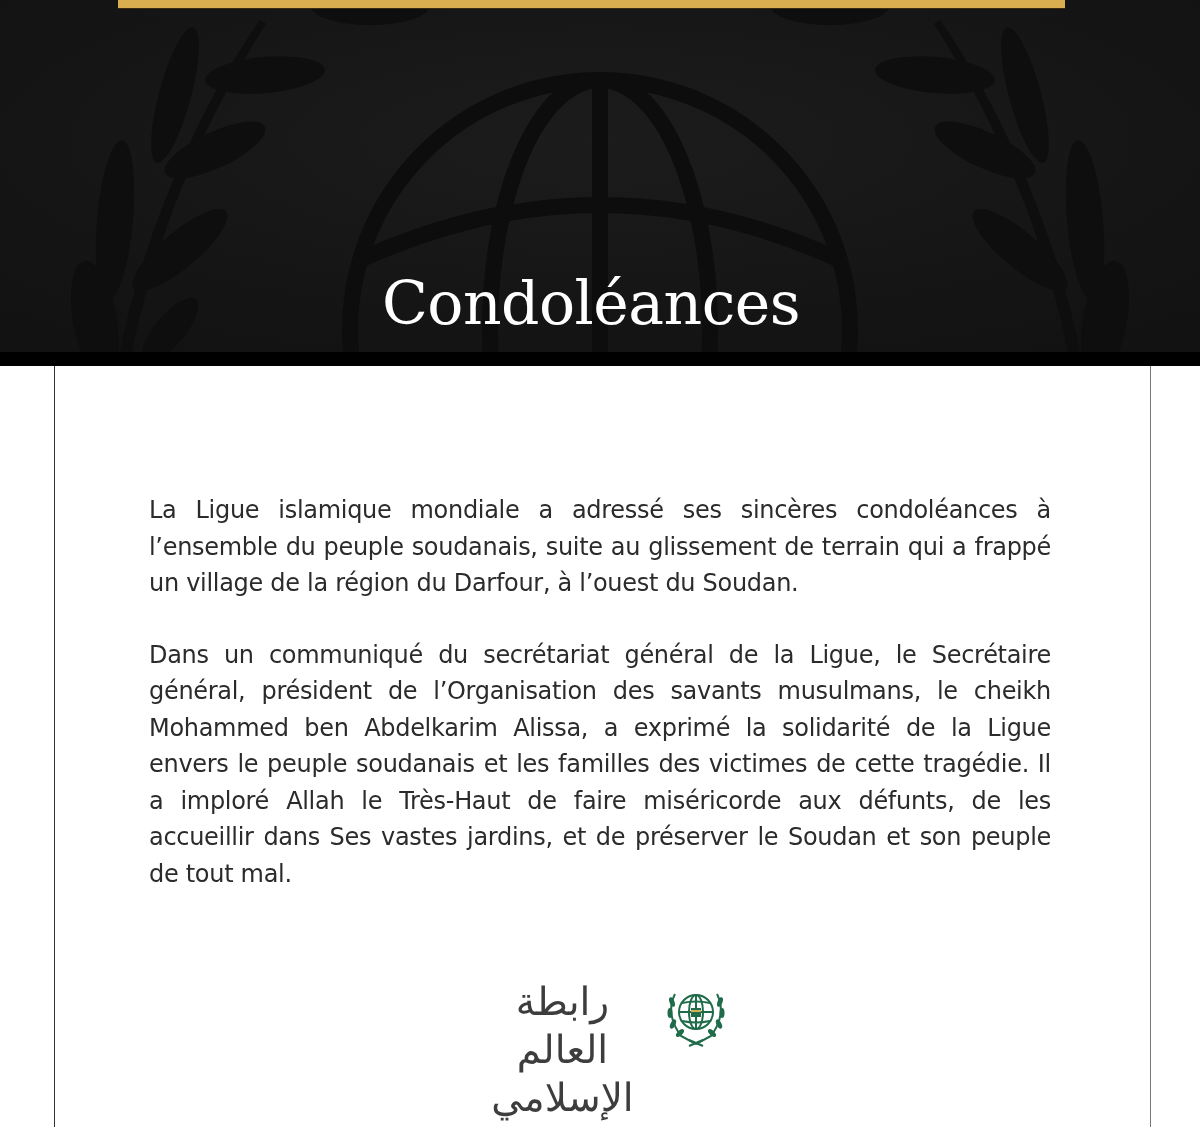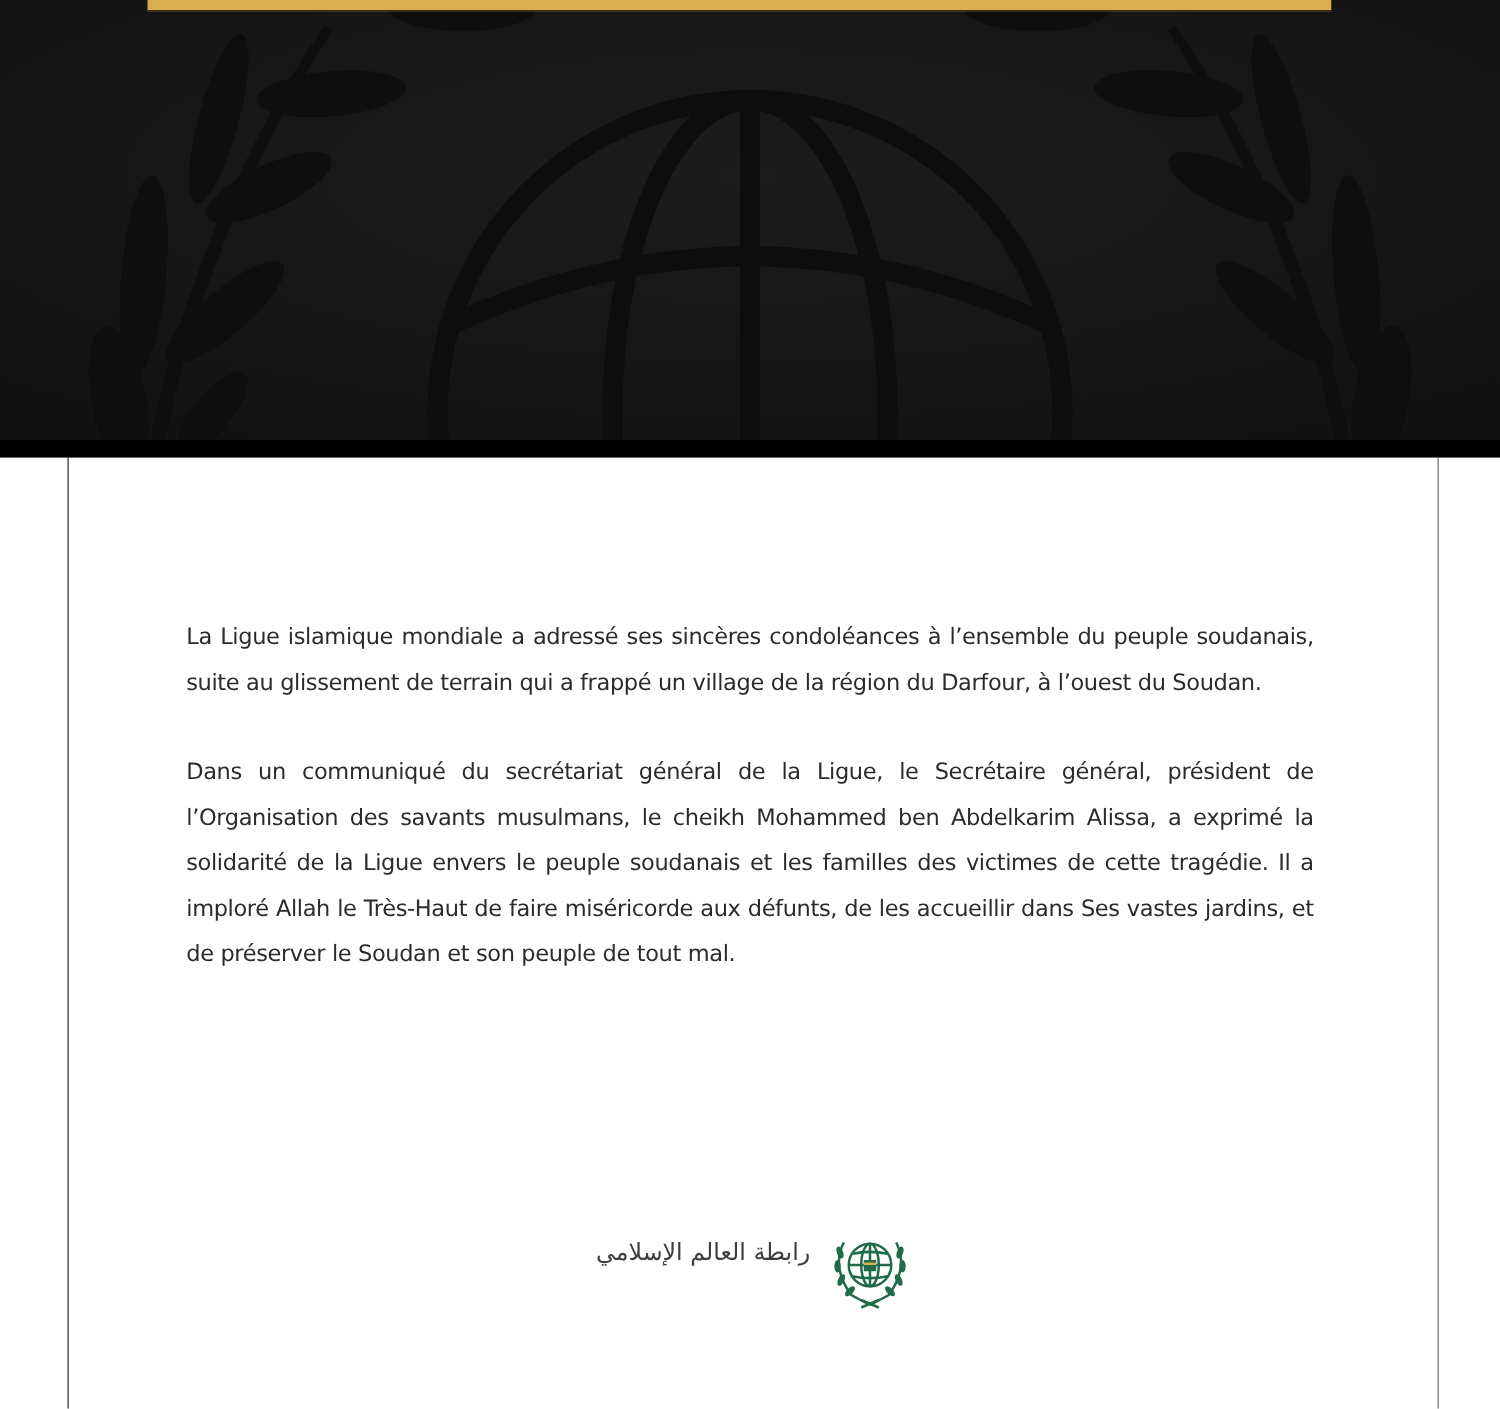--- a/index.html
+++ b/index.html
@@ -25,30 +25,30 @@
       color: #ffffff; font-family: "DejaVu Serif", serif; font-size: 60px;
       letter-spacing: -0.5px; font-weight: normal;
     }
     .frame {
       position: absolute; left: 54px; top: 366px; width: 1097px; height: 761px;
       border-left: 1px solid #333; border-right: 1px solid #777; box-sizing: border-box;
     }
     .body-text {
       position: absolute; left: 149px; top: 492px; width: 902px;
       color: #2b2b2b; font-family: "DejaVu Sans", sans-serif;
-      font-size: 18px; line-height: 36.5px; text-align: justify; font-weight: 500;
+      font-size: 24px; line-height: 36.5px; text-align: justify; font-weight: 500;
       letter-spacing: -0.3px;
     }
     .body-text p { margin: 0 0 35px 0; }
     .logo {
       position: absolute; left: 470px; top: 978px; width: 260px; height: 74px;
     }
     .logo .ar {
       position: absolute; left: 0; top: 0; width: 185px; height: 48px;
-      font-family: "DejaVu Serif", serif; font-size: 19px; color: #3d3d3d;
+      font-family: "DejaVu Serif", serif; font-size: 39px; color: #3d3d3d;
       text-align: center; direction: rtl; line-height: 48px;
     }
     .logo .en {
       position: absolute; left: 0; top: 54px; width: 186px;
       font-family: "DejaVu Serif", serif; font-size: 12.5px; font-weight: bold;
       color: #3d3d3d; letter-spacing: 0.2px; text-align: center;
     }
     .logo .emblem { position: absolute; left: 193px; top: 2px; width: 66px; height: 68px; }
   </style>
 </head>
@@ -85,20 +85,21 @@
       <ellipse cx="830" cy="5" rx="60" ry="20"></ellipse>
     </g>
     <g fill="none" stroke="#0d0d0d" stroke-width="16">
       <circle cx="600" cy="330" r="250"></circle>
       <ellipse cx="600" cy="330" rx="110" ry="250"></ellipse>
       <path d="M360 260 Q600 150 840 260"></path>
       <line x1="600" y1="80" x2="600" y2="352"></line>
     </g>
   </svg>
   <div class="gold-band"></div>
+  <div class="title">Condoléances</div>
   <div class="black-strip"></div>
 </div>
 
 <div class="frame"></div>
 
 <div class="body-text">
   <p>La Ligue islamique mondiale a adressé ses sincères condoléances à l’ensemble du peuple soudanais, suite au glissement de terrain qui a frappé un village de la région du Darfour, à l’ouest du Soudan.</p>
   <p>Dans un communiqué du secrétariat général de la Ligue, le Secrétaire général, président de l’Organisation des savants musulmans, le cheikh Mohammed ben Abdelkarim Alissa, a exprimé la solidarité de la Ligue envers le peuple soudanais et les familles des victimes de cette tragédie. Il a imploré Allah le Très-Haut de faire miséricorde aux défunts, de les accueillir dans Ses vastes jardins, et de préserver le Soudan et son peuple de tout mal.</p>
 </div>
 

